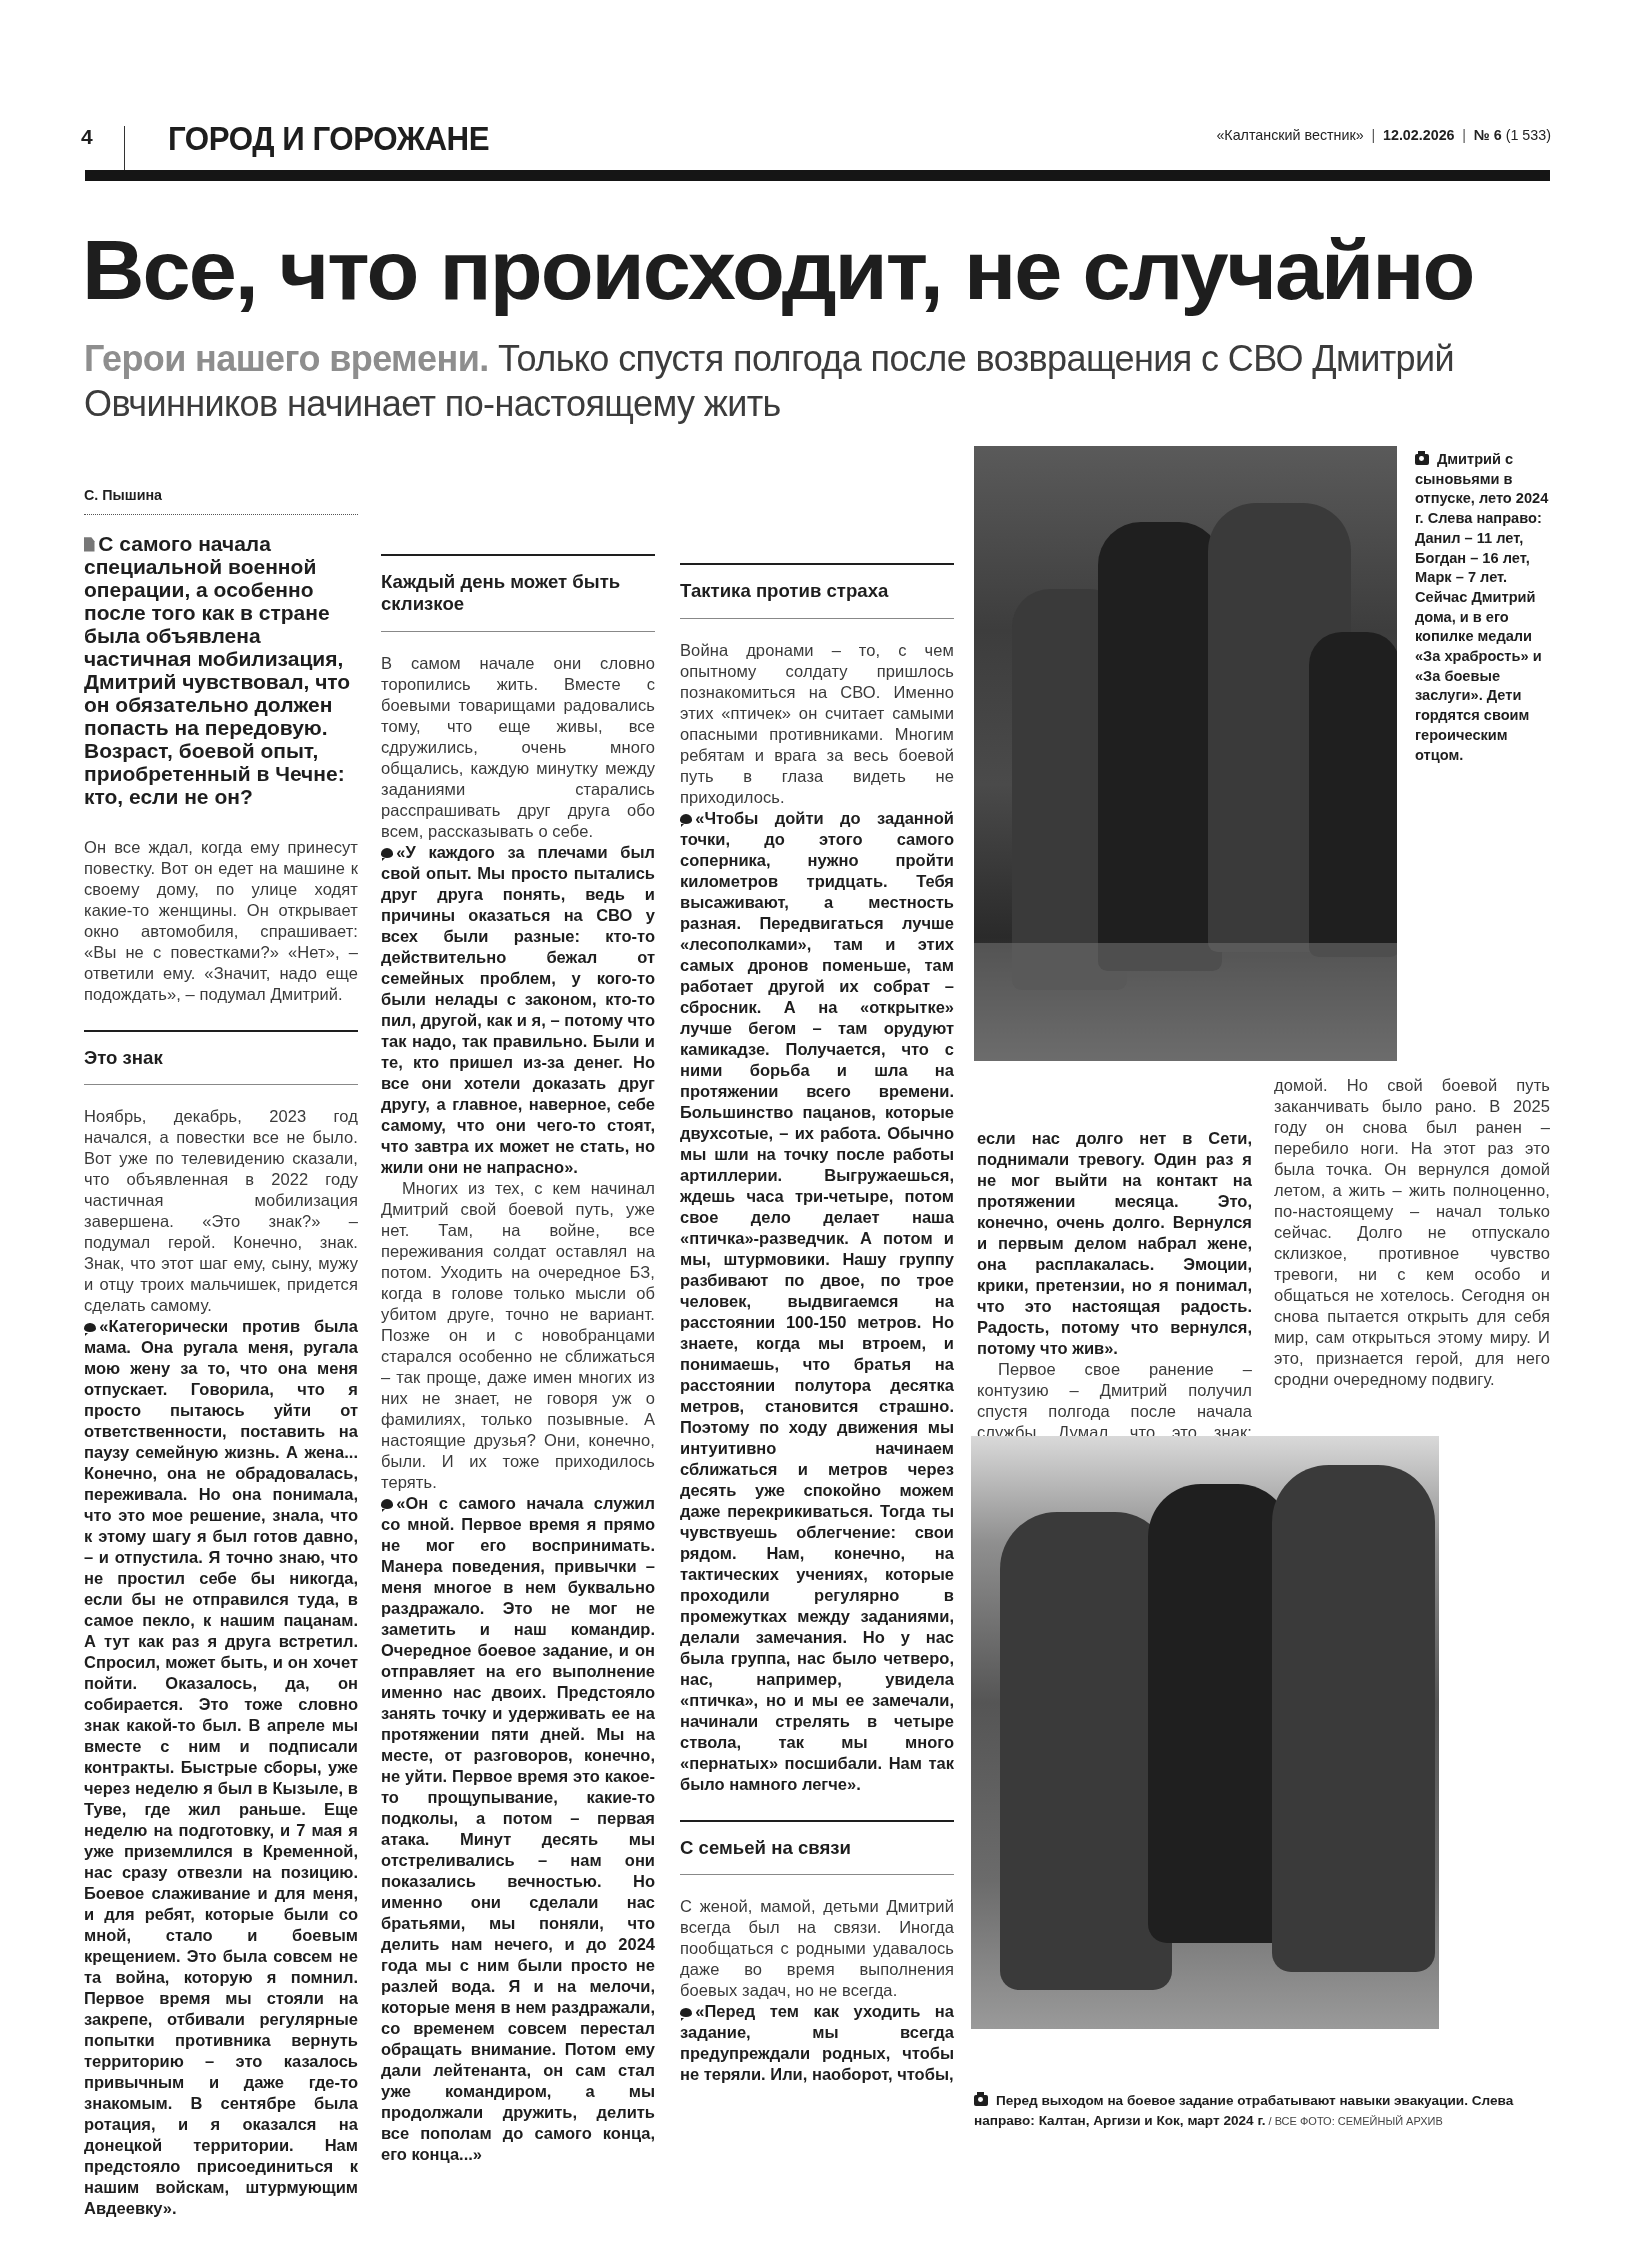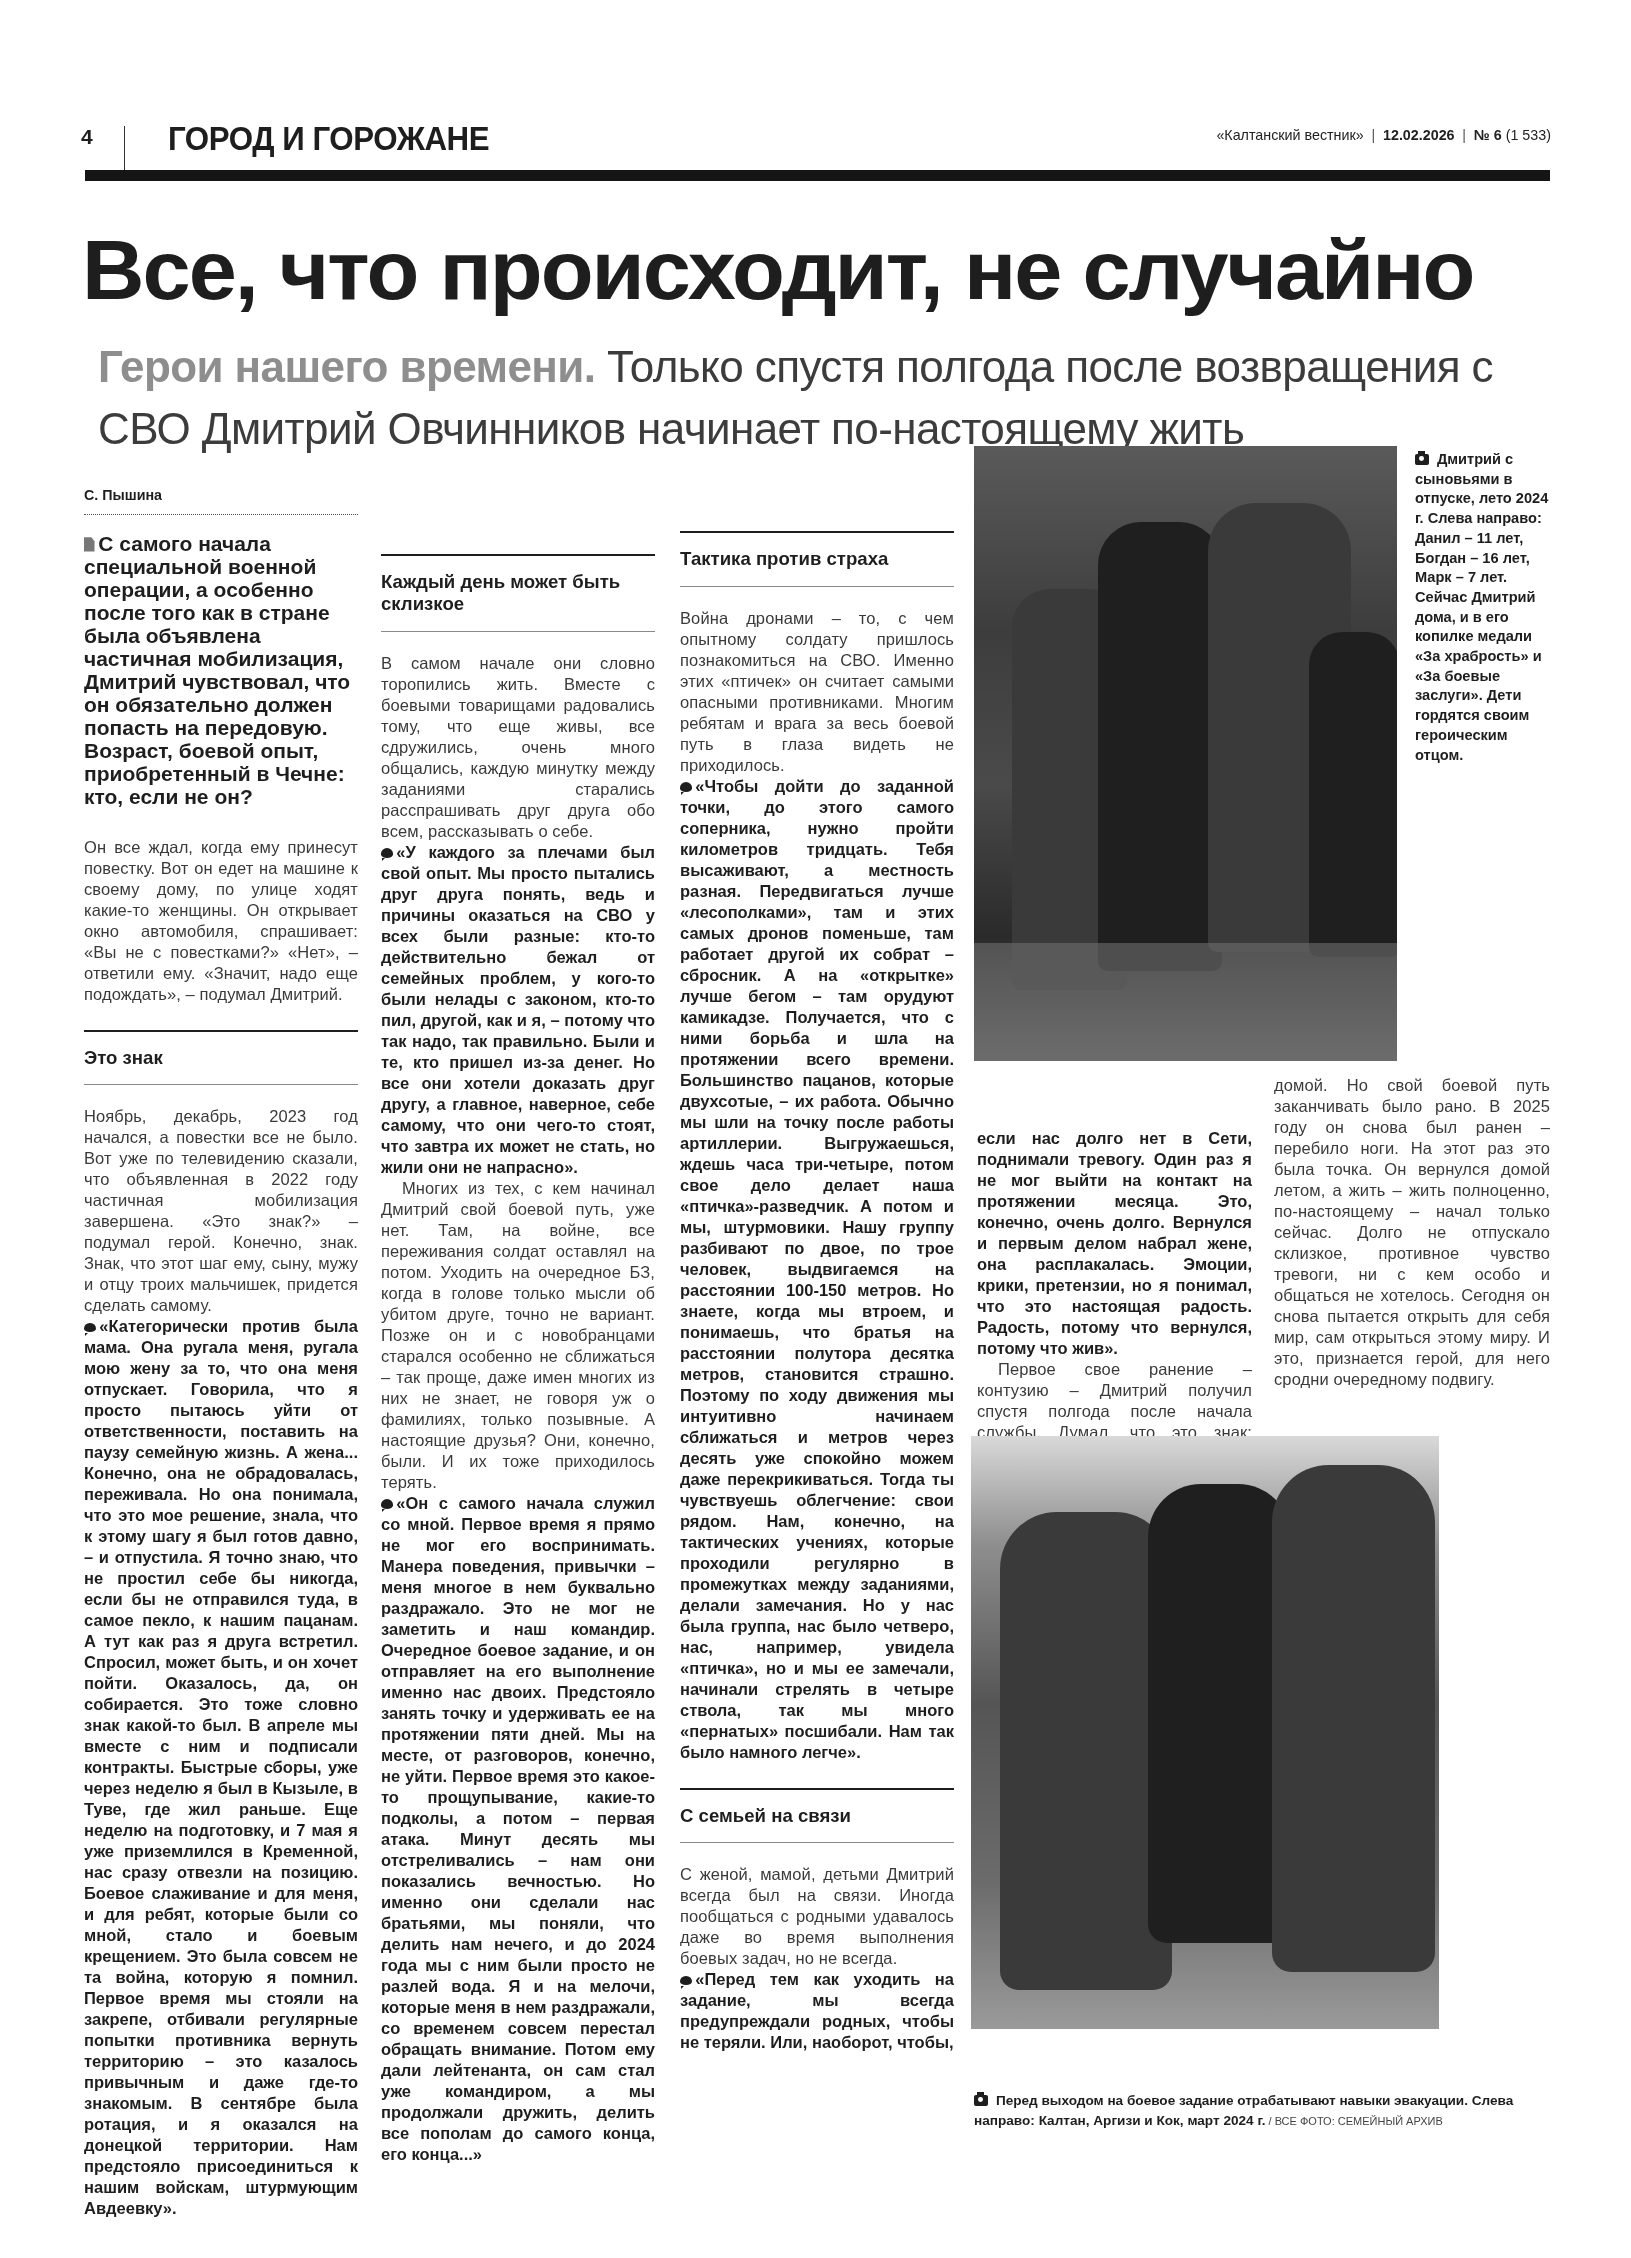--- a/index.html
+++ b/index.html
@@ -10,21 +10,21 @@
   #page-num{left:81px;top:125px;font-size:21px;font-weight:bold;}
   #head-vrule{left:124px;top:126px;width:1px;height:44px;background:#333;}
   #section-title{left:168px;top:119px;font-size:34px;font-weight:bold;letter-spacing:-0.5px;transform:scaleX(0.92);transform-origin:left;}
   #issue-meta{right:81px;top:127px;font-size:14.3px;color:#222;white-space:nowrap;}
   #issue-meta b{font-weight:bold;}
   #issue-meta .sep{color:#555;margin:0 3.8px;}
   #head-bar{left:85px;top:170px;width:1465px;height:10.5px;background:#151515;}
 
   
   #headline{left:82px;top:228px;font-size:84px;font-weight:bold;letter-spacing:-1.9px;line-height:1;white-space:nowrap;transform:scaleX(1.03);transform-origin:left;}
-  #lead{left:98px;top:336px;width:1491px;font-size:44px;line-height:62px;color:#3c3c3c;font-weight:normal;letter-spacing:-0.6px;}
+  #lead{left:84px;top:336px;width:1491px;font-size:36px;line-height:45px;color:#3c3c3c;font-weight:normal;letter-spacing:-0.6px;}
   #lead .rubric{color:#8e8e8e;font-weight:bold;}
 
   
   .col{position:absolute;font-size:16.5px;line-height:21px;text-align:justify;hyphens:manual;}
   .col p{margin:0;}
   .col .light{color:#3a3a3a;font-weight:normal;letter-spacing:0.1px;}
   .col .quote{font-weight:bold;color:#1e1e1e;}
   .col .indent{text-indent:21px;}
   .byline{font-size:14.3px;font-weight:bold;padding-bottom:7.6px;border-bottom:1px dotted #555;margin-bottom:17px;text-align:left;margin-top:36px;}
   .intro{font-weight:bold;font-size:21px;line-height:23px;text-align:left;margin-bottom:29px !important;}
@@ -86,21 +86,21 @@
 
 <div class="col" id="col2">
   <div class="subhead" style="margin-top:105px">Каждый день может быть склизкое</div>
   <p class="light">В самом начале они словно торопились жить. Вместе с боевыми товарищами радовались тому, что еще живы, все сдружились, очень много общались, каждую минутку между заданиями старались расспрашивать друг друга обо всем, рассказывать о себе.</p>
   <p class="quote"><span class="qicon"></span><span>«У каждого за плечами был свой опыт. Мы просто пытались друг друга понять, ведь и причины оказаться на СВО у всех были разные: кто-то действительно бежал от семейных проблем, у кого-то были нелады с законом, кто-то пил, другой, как и я, – потому что так надо, так правильно. Были и те, кто пришел из-за денег. Но все они хотели доказать друг другу, а главное, наверное, себе самому, что они чего-то стоят, что завтра их может не стать, но жили они не напрасно».</span></p>
   <p class="light indent">Многих из тех, с кем начинал Дмитрий свой боевой путь, уже нет. Там, на войне, все переживания солдат оставлял на потом. Уходить на очередное БЗ, когда в голове только мысли об убитом друге, точно не вариант. Позже он и с новобранцами старался особенно не сближаться – так проще, даже имен многих из них не знает, не говоря уж о фамилиях, только позывные. А настоящие друзья? Они, конечно, были. И их тоже приходилось терять.</p>
   <p class="quote"><span class="qicon"></span><span>«Он с самого начала служил со мной. Первое время я прямо не мог его воспринимать. Манера поведения, привычки – меня многое в нем буквально раздражало. Это не мог не заметить и наш командир. Очередное боевое задание, и он отправляет на его выполнение именно нас двоих. Предстояло занять точку и удерживать ее на протяжении пяти дней. Мы на месте, от разговоров, конечно, не уйти. Первое время это какое-то прощупывание, какие-то подколы, а потом – первая атака. Минут десять мы отстреливались – нам они показались вечностью. Но именно они сделали нас братьями, мы поняли, что делить нам нечего, и до 2024 года мы с ним были просто не разлей вода. Я и на мелочи, которые меня в нем раздражали, со временем совсем перестал обращать внимание. Потом ему дали лейтенанта, он сам стал уже командиром, а мы продолжали дружить, делить все пополам до самого конца, его конца...»</span></p>
 </div>
 
 <div class="col" id="col3">
-  <div class="subhead" style="margin-top:82px">Тактика против страха</div>
+  <div class="subhead" style="margin-top:114px">Тактика против страха</div>
   <p class="light">Война дронами – то, с чем опытному солдату пришлось познакомиться на СВО. Именно этих «птичек» он считает самыми опасными противниками. Многим ребятам и врага за весь боевой путь в глаза видеть не приходилось.</p>
   <p class="quote"><span class="qicon"></span><span>«Чтобы дойти до заданной точки, до этого самого соперника, нужно пройти километров тридцать. Тебя высаживают, а местность разная. Передвигаться лучше «лесополками», там и этих самых дронов поменьше, там работает другой их собрат – сбросник. А на «открытке» лучше бегом – там орудуют камикадзе. Получается, что с ними борьба и шла на протяжении всего времени. Большинство пацанов, которые двухсотые, – их работа. Обычно мы шли на точку после работы артиллерии. Выгружаешься, ждешь часа три-четыре, потом свое дело делает наша «птичка»-разведчик. А потом и мы, штурмовики. Нашу группу разбивают по двое, по трое человек, выдвигаемся на расстоянии 100-150 метров. Но знаете, когда мы втроем, и понимаешь, что братья на расстоянии полутора десятка метров, становится страшно. Поэтому по ходу движения мы интуитивно начинаем сближаться и метров через десять уже спокойно можем даже перекрикиваться. Тогда ты чувствуешь облегчение: свои рядом. Нам, конечно, на тактических учениях, которые проходили регулярно в промежутках между заданиями, делали замечания. Но у нас была группа, нас было четверо, нас, например, увидела «птичка», но и мы ее замечали, начинали стрелять в четыре ствола, так мы много «пернатых» посшибали. Нам так было намного легче».</span></p>
   <div class="subhead">С семьей на связи</div>
   <p class="light">С женой, мамой, детьми Дмитрий всегда был на связи. Иногда пообщаться с родными удавалось даже во время выполнения боевых задач, но не всегда.</p>
   <p class="quote"><span class="qicon"></span><span>«Перед тем как уходить на задание, мы всегда предупреждали родных, чтобы не теряли. Или, наоборот, чтобы,</span></p>
 </div>
 
 <div class="photo" id="photo1">
   <div class="fig mid" style="left:38px;top:143px;width:115px;height:401px;border-radius:38px 38px 9.6px 9.6px;"></div>
   <div class="fig" style="left:124px;top:76px;width:124px;height:449px;border-radius:43px 43px 9.6px 9.6px;"></div>

